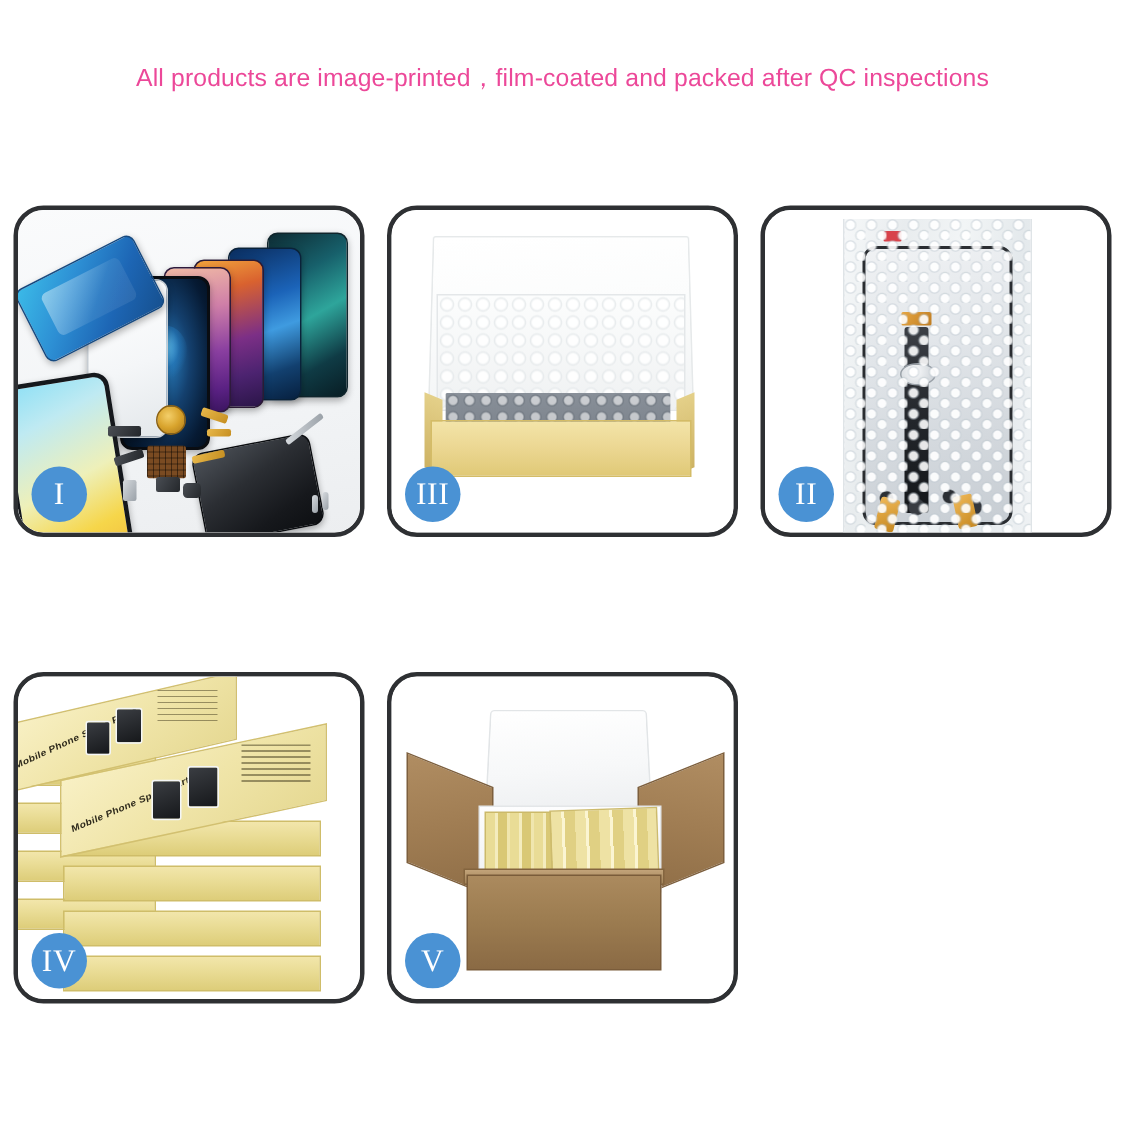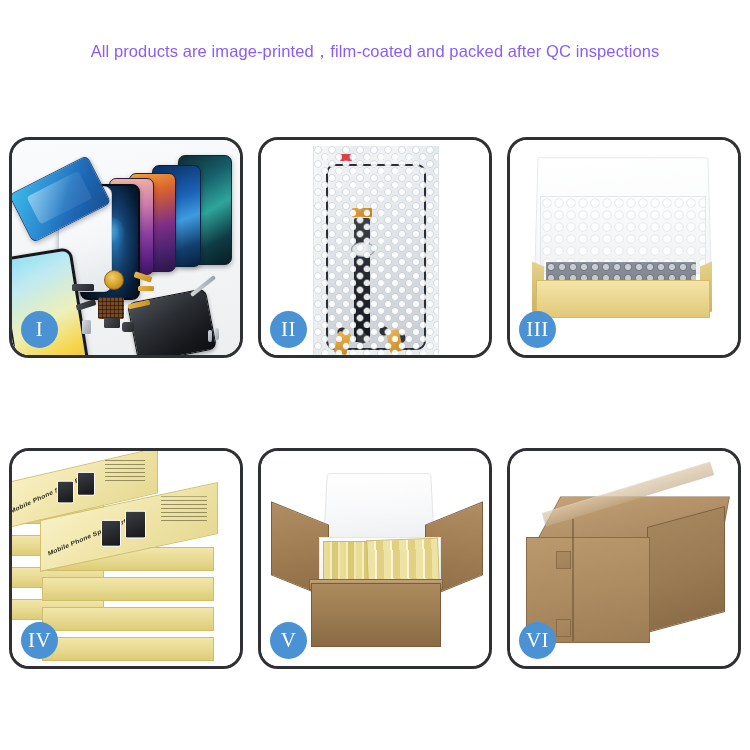--- a/index.html
+++ b/index.html
@@ -28,21 +28,21 @@
     letter-spacing: 1.2px;
     color: #0d0d0d;
     line-height: 1.05;
     white-space: nowrap;
     margin: 0;
   }
   .subtitle {
     font-family: "Liberation Sans", sans-serif;
     font-size: 16.5px;
     font-weight: normal;
-    color: #8b5cf6;
+    color: #ec4899;
     margin: 11px 0 0 0;
     letter-spacing: 0.1px;
     white-space: nowrap;
   }
 
   
   .grid {
     position: absolute;
     top: 137px;
     left: 9px;
@@ -444,48 +444,48 @@
       <div class="part dark" style="left:110px; top:182px; width:12px; height:10px; border-radius:3px;"></div>
       <div class="part silver" style="left:196px; top:190px; width:4px; height:12px; border-radius:2px;"></div>
       <div class="part silver" style="left:203px; top:188px; width:4px; height:12px; border-radius:2px;"></div>
       <div class="part silver" style="left:176px; top:144px; width:30px; height:4px; transform:rotate(-38deg);"></div>
 
       <div class="badge">I</div>
     </div>
   </div>
 
   <div class="panel">
+    <div class="panel-inner p3">
+      <div class="b3-lid"></div>
+      <div class="b3-foam"></div>
+      <div class="b3-left"></div>
+      <div class="b3-right"></div>
+      <div class="b3-bubble"></div>
+      <div class="b3-front"></div>
+      <div class="badge">III</div>
+    </div>
+  </div>
+
+  <div class="panel">
     <div class="panel-inner p2">
       <div class="bubblebag">
         <div class="lcd2"></div>
         <div class="label2"></div>
         <div class="ic2"></div>
         <div class="flex2"></div>
         <div class="conn2" style="left:22px; top:186px; transform:rotate(14deg);"></div>
         <div class="conn2" style="left:74px; top:184px; transform:rotate(-12deg);"></div>
         <div class="chips2"></div>
         <div class="bubbles"></div>
       </div>
       <div class="badge">II</div>
     </div>
   </div>
 
   <div class="panel">
-    <div class="panel-inner p3">
-      <div class="b3-lid"></div>
-      <div class="b3-foam"></div>
-      <div class="b3-left"></div>
-      <div class="b3-right"></div>
-      <div class="b3-bubble"></div>
-      <div class="b3-front"></div>
-      <div class="badge">III</div>
-    </div>
-  </div>
-
-  <div class="panel">
     <div class="panel-inner p4">
       <div class="stack">
 
         <div class="gbox" style="left:-6px; top:52px; width:96px; height:19px;"></div>
         <div class="gbox" style="left:-6px; top:84px; width:96px; height:19px;"></div>
         <div class="gbox" style="left:-6px; top:116px; width:96px; height:19px;"></div>
         <div class="gbox" style="left:-6px; top:148px; width:96px; height:19px;"></div>
 
         <div class="gbox-top" style="left:-8px; top:14px; width:152px; height:44px; transform: skewY(-13deg);">
           <div class="gbox-label" style="left:4px; top:16px; transform:rotate(-13deg);">Mobile Phone Spare Parts</div>
@@ -518,26 +518,14 @@
       <div class="v-flapR"></div>
       <div class="v-foamwall"></div>
       <div class="v-gold"></div>
       <div class="v-gold2"></div>
       <div class="v-rim"></div>
       <div class="v-body"></div>
       <div class="badge">V</div>
     </div>
   </div>
 
-  <div class="panel">
-    <div class="panel-inner p6">
-      <div class="c6-top"></div>
-      <div class="c6-tape" style="left:30px; top:36px; width:176px; height:13px; transform: rotate(-17deg);"></div>
-      <div class="c6-side"></div>
-      <div class="c6-front"></div>
-      <div class="c6-seam" style="left:62px; top:68px; width:1.5px; height:122px;"></div>
-      <div class="c6-label" style="left:46px; top:100px; width:13px; height:16px;"></div>
-      <div class="c6-label" style="left:46px; top:168px; width:13px; height:16px;"></div>
-      <div class="badge">VI</div>
-    </div>
-  </div>
 
 </div>
 
 </body></html>

